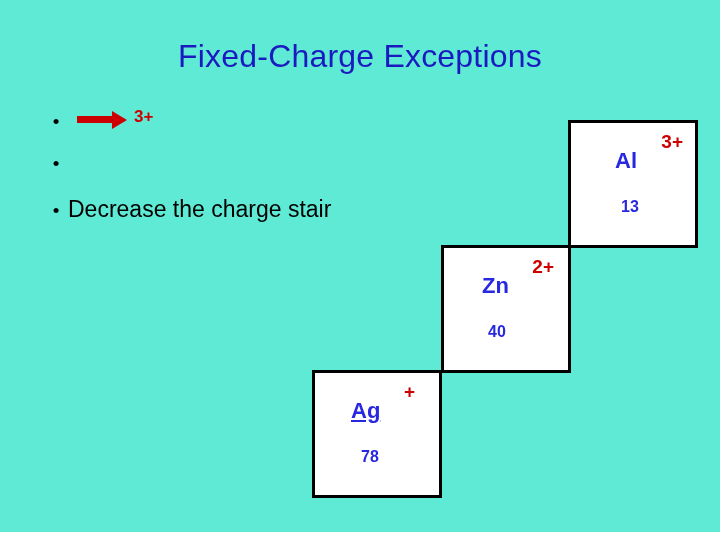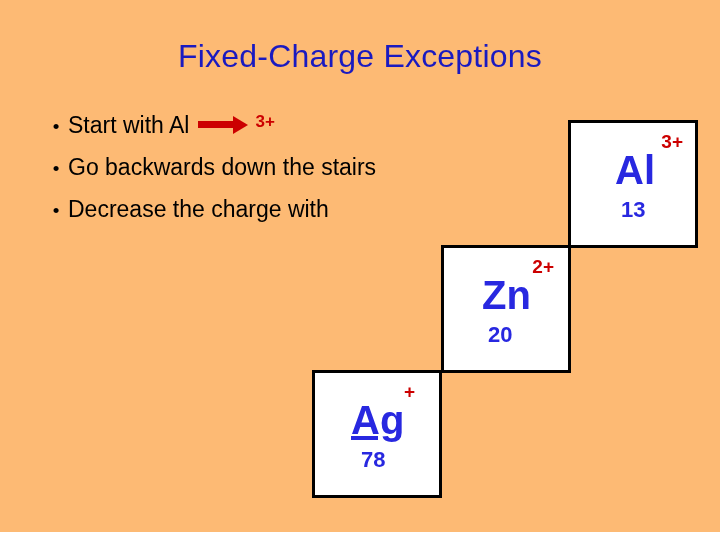--- a/index.html
+++ b/index.html
@@ -11,21 +11,21 @@
   body {
     width: 720px;
     height: 540px;
     font-family: "Liberation Sans", sans-serif;
     overflow: hidden;
   }
   #slide {
     position: relative;
     width: 720px;
     height: 532px;
-    background: #fdba74;
+    background: #5eead4;
   }
 
   
   #slide-title {
     position: absolute;
     left: 0;
     top: 38px;
     width: 720px;
     text-align: center;
     font-size: 32px;
@@ -102,28 +102,28 @@
     position: absolute;
     color: #cc0000;
     font-weight: bold;
     font-size: 19px;
     line-height: 1;
   }
   .el-symbol {
     position: absolute;
     color: #2828e0;
     font-weight: bold;
-    font-size: 40px;
+    font-size: 22px;
     line-height: 1;
   }
   .el-number {
     position: absolute;
     color: #2828e0;
     font-weight: bold;
-    font-size: 22px;
+    font-size: 16px;
     line-height: 1;
   }
 
   
   #box-al { left: 568px; top: 120px; width: 130px; height: 128px; z-index: 3; }
   #box-al .el-charge { right: 12px;  top: 9px;  }
   #box-al .el-symbol { left: 44px;   top: 27px; }
   #box-al .el-number { left: 50px;   top: 76px; }
 
   
@@ -142,51 +142,49 @@
 <body>
 
 <div id="slide">
 
   <div id="slide-title">Fixed-Charge Exceptions</div>
 
   <div id="bullet-list">
 
     <div class="bullet-row">
       <span class="bullet-dot">•</span>
-      <span class="bullet-text">Start with Al</span>
       <span class="arrow-wrap">
         <span class="arrow-shaft"></span>
         <span class="arrow-head"></span>
       </span>
       <span class="charge-red">3+</span>
     </div>
 
     <div class="bullet-row">
       <span class="bullet-dot">•</span>
-      <span class="bullet-text">Go backwards down the stairs</span>
     </div>
 
     <div class="bullet-row">
       <span class="bullet-dot">•</span>
-      <span class="bullet-text">Decrease the charge with</span>
+      <span class="bullet-text">Decrease the charge stair</span>
     </div>
 
 
   </div>
 
   <div class="element-box" id="box-al">
     <span class="el-charge">3+</span>
     <span class="el-symbol">Al</span>
     <span class="el-number">13</span>
   </div>
 
   <div class="element-box" id="box-zn">
     <span class="el-charge">2+</span>
     <span class="el-symbol">Zn</span>
-    <span class="el-number">20</span>
+    <span class="el-number">40</span>
   </div>
 
   <div class="element-box" id="box-ag">
     <span class="el-charge">+</span>
     <span class="el-symbol">Ag</span>
     <span class="el-number">78</span>
   </div>
 
 </div>
 

